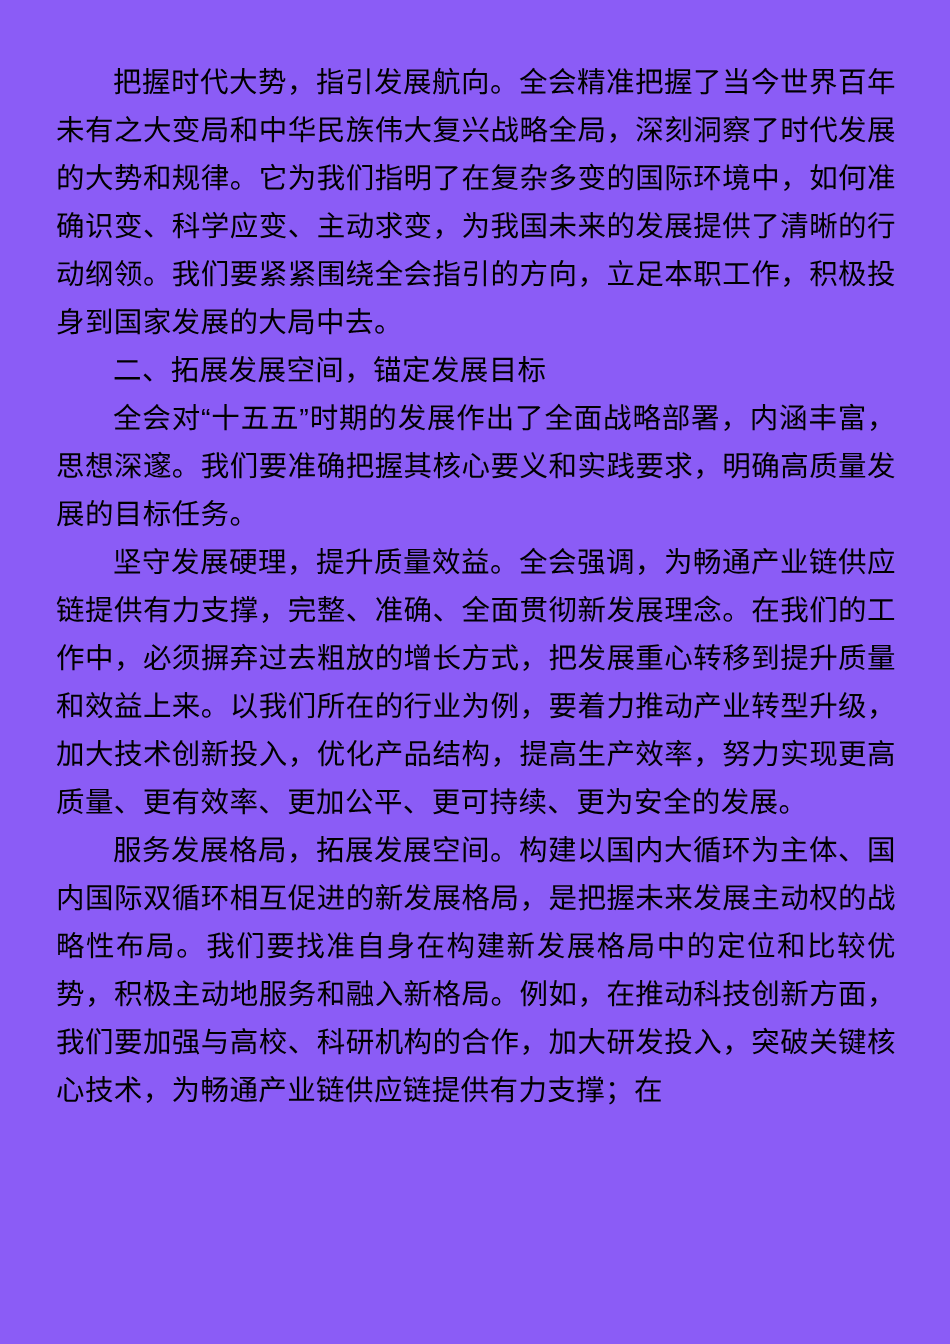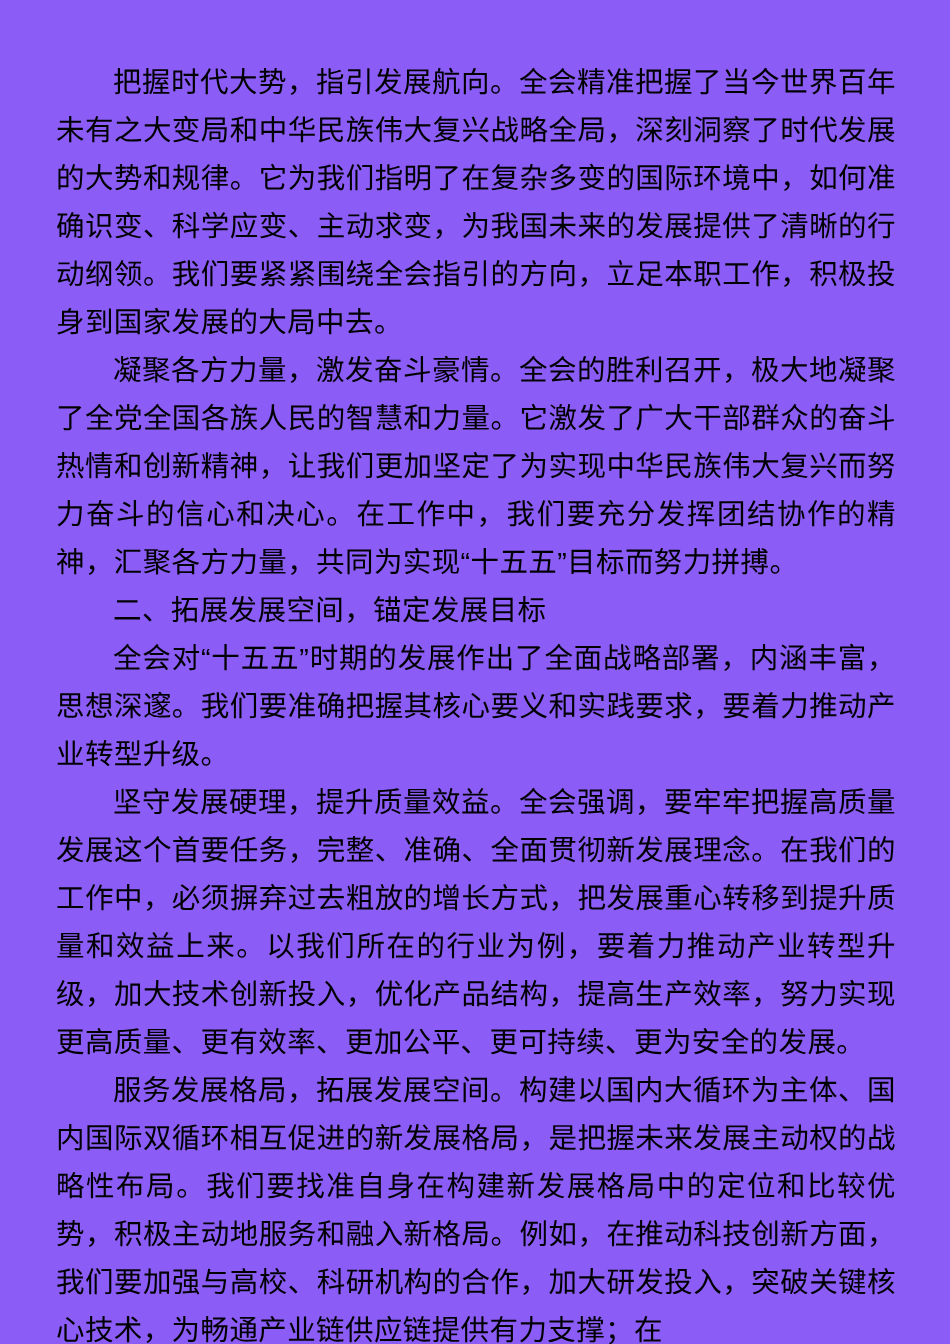--- a/index.html
+++ b/index.html
@@ -49,24 +49,23 @@
   }
 </style>
 </head>
 <body>
 
 <div class="page">
   <div class="doc-body">
 
     <p class="para">把握时代大势，指引发展航向。全会精准把握了当今世界百年未有之大变局和中华民族伟大复兴战略全局，深刻洞察了时代发展的大势和规律。它为我们指明了在复杂多变的国际环境中，如何准确识变、科学应变、主动求变，为我国未来的发展提供了清晰的行动纲领。我们要紧紧围绕全会指引的方向，立足本职工作，积极投身到国家发展的大局中去。</p>
 
-    <p class="para">凝聚各方力量，激发奋斗豪情。全会的胜利召开，极大地凝聚了全党全国各族人民的智慧和力量。它激发了广大干部群众的奋斗热情和创新精神，让我们更加坚定了为实现中华民族伟大复兴而努力奋斗的信心和决心。在工作中，我们要充分发挥团结协作的精神，汇聚各方力量，共同为实现“十五五”目标而努力拼搏。</p>
 
     <p class="para heading">二、拓展发展空间，锚定发展目标</p>
 
-    <p class="para">全会对“十五五”时期的发展作出了全面战略部署，内涵丰富，思想深邃。我们要准确把握其核心要义和实践要求，要着力推动产业转型升级。</p>
+    <p class="para">全会对“十五五”时期的发展作出了全面战略部署，内涵丰富，思想深邃。我们要准确把握其核心要义和实践要求，明确高质量发展的目标任务。</p>
 
-    <p class="para">坚守发展硬理，提升质量效益。全会强调，要牢牢把握高质量发展这个首要任务，完整、准确、全面贯彻新发展理念。在我们的工作中，必须摒弃过去粗放的增长方式，把发展重心转移到提升质量和效益上来。以我们所在的行业为例，要着力推动产业转型升级，加大技术创新投入，优化产品结构，提高生产效率，努力实现更高质量、更有效率、更加公平、更可持续、更为安全的发展。</p>
+    <p class="para">坚守发展硬理，提升质量效益。全会强调，为畅通产业链供应链提供有力支撑，完整、准确、全面贯彻新发展理念。在我们的工作中，必须摒弃过去粗放的增长方式，把发展重心转移到提升质量和效益上来。以我们所在的行业为例，要着力推动产业转型升级，加大技术创新投入，优化产品结构，提高生产效率，努力实现更高质量、更有效率、更加公平、更可持续、更为安全的发展。</p>
 
     <p class="para">服务发展格局，拓展发展空间。构建以国内大循环为主体、国内国际双循环相互促进的新发展格局，是把握未来发展主动权的战略性布局。我们要找准自身在构建新发展格局中的定位和比较优势，积极主动地服务和融入新格局。例如，在推动科技创新方面，我们要加强与高校、科研机构的合作，加大研发投入，突破关键核心技术，为畅通产业链供应链提供有力支撑；在</p>
 
   </div>
 </div>
 
 </body></html>

